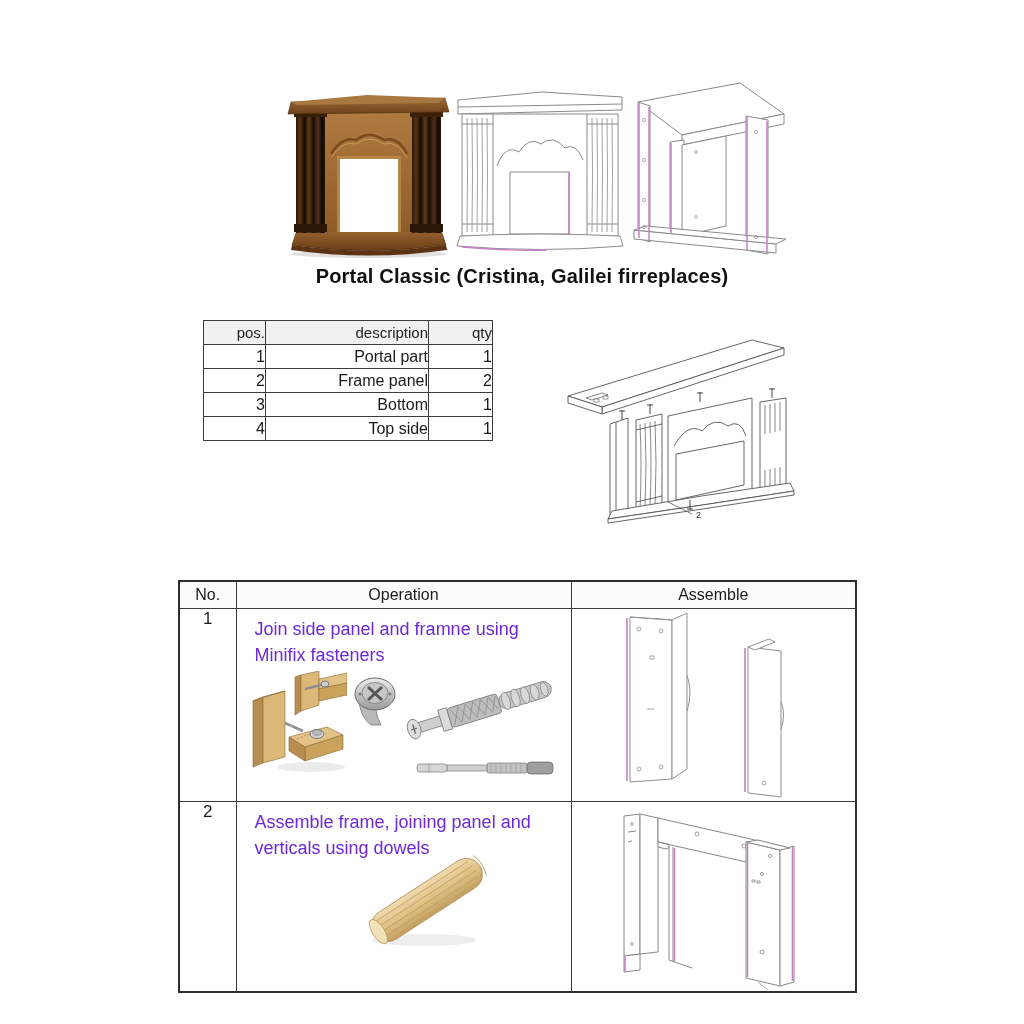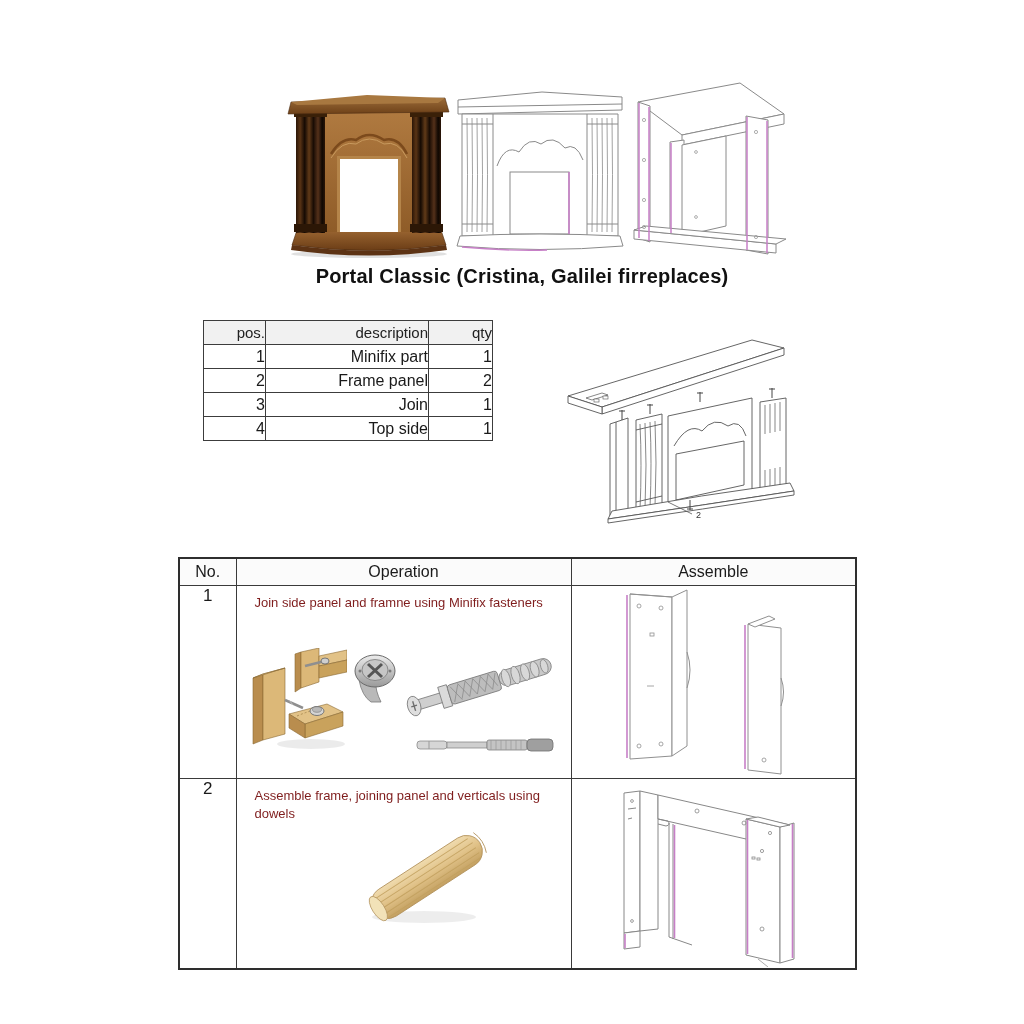--- a/index.html
+++ b/index.html
@@ -13,28 +13,28 @@
   
   table{border-collapse:collapse;}
   .parts-table{left:203px;top:272px;}
   .parts-table table{width:289px;table-layout:fixed;}
   .parts-table th,.parts-table td{border:1px solid #3c3c3c;height:23px;
       text-align:right;padding:0;overflow:hidden;white-space:nowrap;}
   .parts-table th{background:#f1f1f1;font-weight:normal;font-size:15px;color:#222;}
   .parts-table td{font-size:16px;background:#fff;}
 
   
-  .ops-table{left:178px;top:509px;}
+  .ops-table{left:178px;top:532px;}
   .ops-table table{width:677px;table-layout:fixed;border:2px solid #2e2e2e;}
   .ops-table th,.ops-table td{border:1.5px solid #3a3a3a;padding:0;background:#fff;vertical-align:top;}
   .ops-table th{height:26px;font-weight:normal;font-size:16px;background:#fbfbfb;
       text-align:center;vertical-align:middle;}
   .no-cell{text-align:center;font-size:17px;padding-top:6px;}
   .op-cell{position:relative;}
-  .op-text{padding:8px 10px 0 18px;font-size:13px;line-height:1.42;max-width:302px;color:#7f1d1d;}
+  .op-text{padding:8px 10px 0 18px;font-size:18px;line-height:1.42;max-width:302px;color:#6d28d9;}
   .draw-cell{position:relative;}
   .r1{height:193px;} .r2{height:190px;}
   svg{display:block;}
 </style>
 </head>
 <body>
 
 <div class="page">
 
   <svg class="abs" style="left:283px;top:26px;" width="172" height="186" viewBox="0 0 172 186">
@@ -143,31 +143,31 @@
       <thead>
         <tr>
           <th>pos.</th>
           <th>description</th>
           <th>qty</th>
         </tr>
       </thead>
       <tbody>
         <tr>
           <td>1</td>
-          <td>Minifix part</td>
+          <td>Portal part</td>
           <td>1</td>
         </tr>
         <tr>
           <td>2</td>
           <td>Frame panel</td>
           <td>2</td>
         </tr>
         <tr>
           <td>3</td>
-          <td>Join</td>
+          <td>Bottom</td>
           <td>1</td>
         </tr>
         <tr>
           <td>4</td>
           <td>Top side</td>
           <td>1</td>
         </tr>
       </tbody>
     </table>
   </div>

